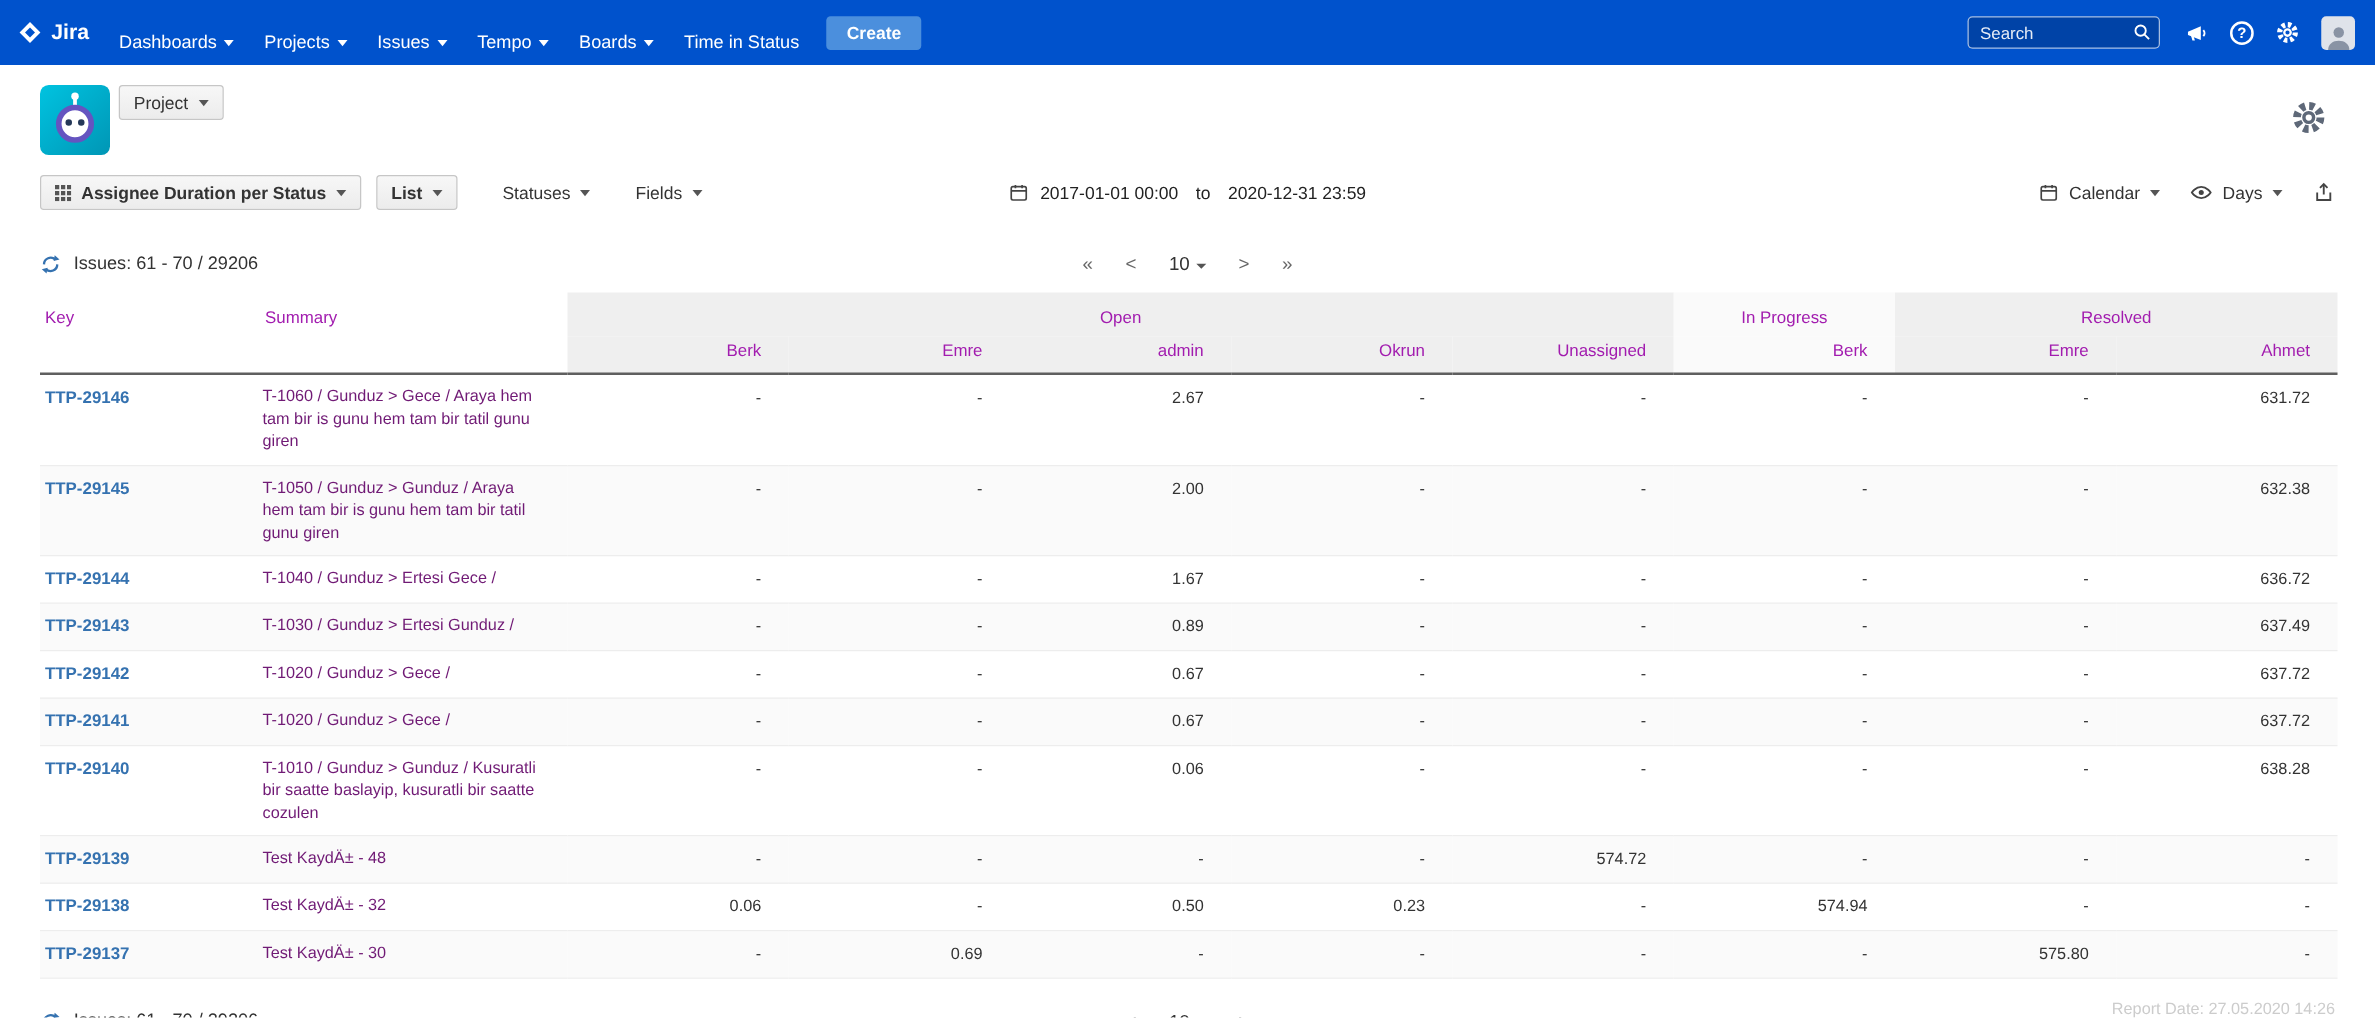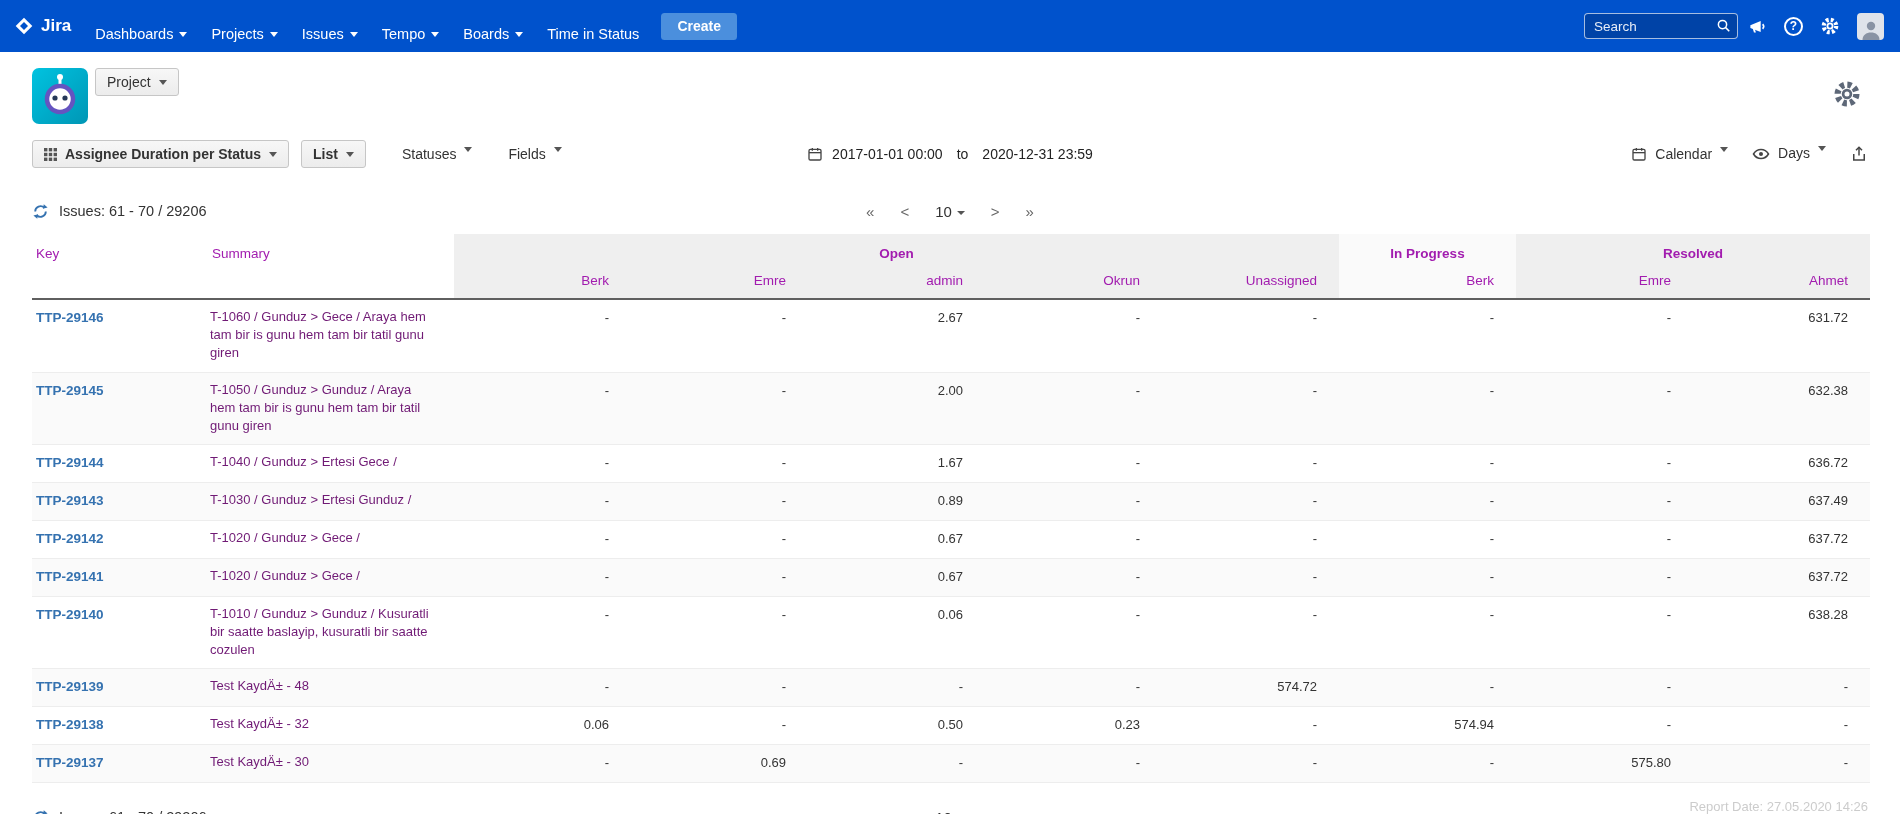--- a/index.html
+++ b/index.html
@@ -8,21 +8,21 @@
   .app { width:1900px; height:814px; position:relative; background:#fff; }
 
   
   .topbar { height:52px; background:var(--navbar-bg,#0052cc); display:flex; align-items:center; padding:0 16px 0 14px; }
   .logo { display:flex; align-items:center; gap:7px; color:#fff; font-size:17px; font-weight:bold; margin-right:12px; cursor:pointer; }
   .nav-menu { display:flex; align-items:flex-end; height:100%; }
   .nav-item { display:flex; align-items:center; gap:6px; padding:0 12px; height:36px; font-size:14.5px; color:#fff; cursor:pointer; white-space:nowrap; }
   .caret { width:0; height:0; border-left:4.5px solid transparent; border-right:4.5px solid transparent; border-top:5px solid; display:inline-block; margin-top:1px; }
   .create-btn { margin-left:10px; background:var(--create-button-bg,#4b8fdd); color:#fff; border:none; height:27px; padding:0 16px; border-radius:3.5px; font-weight:bold; font-size:14px; font-family:inherit; cursor:pointer; }
   .topbar-spacer { flex:1; }
-  .search-box { position:relative; width:154px; height:26px; margin-right:10px; }
+  .search-box { position:relative; width:154px; height:26px; margin-right:20px; }
   .search-box input { width:100%; height:100%; background:rgba(0,0,0,0.18); border:1px solid rgba(255,255,255,0.65); border-radius:4px; color:#fff; padding:0 26px 0 9px; font-size:13.5px; font-family:inherit; outline:none; }
   .search-box input::placeholder { color:rgba(255,255,255,0.9); }
   .search-icon { position:absolute; right:5px; top:4px; cursor:pointer; }
   .topbar-icons { display:flex; align-items:center; gap:17px; }
   .icon-btn { display:flex; align-items:center; justify-content:center; cursor:pointer; color:#fff; }
   .help-badge { width:19px; height:19px; border:2px solid #fff; border-radius:50%; color:#fff; font-size:12px; font-weight:bold; display:flex; align-items:center; justify-content:center; }
   .avatar-box { width:27px; height:27px; border-radius:4px; background:#dfe3ea; display:flex; align-items:flex-end; justify-content:center; overflow:hidden; cursor:pointer; }
 
   
   .project-row { display:flex; align-items:flex-start; gap:7px; padding:16px 32px 6px 32px; }
@@ -34,21 +34,21 @@
   .project-select { width:346px; height:28px; background:linear-gradient(#f5f5f5,#ececec); border:1px solid #c6c6c6; border-radius:3px; display:flex; align-items:center; justify-content:space-between; padding:0 12px 0 11px; font-size:13.5px; color:#333; cursor:pointer; }
   .chev { width:8px; height:8px; border-right:2px solid #666; border-bottom:2px solid #666; transform:rotate(45deg); margin-top:-4px; }
   .page-gear { margin-left:auto; align-self:center; color:#5e6878; cursor:pointer; margin-right:6px; }
 
   
   .toolbar { display:flex; align-items:center; padding:10px 32px 18px 32px; }
   .toolbar-left { flex:1 1 0; display:flex; align-items:center; }
   .btn.bold { font-weight:bold; }
   .btn + .btn { margin-left:12px; }
   .grid-icon { color:#555; display:flex; }
-  .text-drop { display:inline-flex; align-items:flex-start; gap:8px; font-size:14px; color:#333; cursor:pointer; white-space:nowrap; }
+  .text-drop { display:inline-flex; align-items:center; gap:8px; font-size:14px; color:#333; cursor:pointer; white-space:nowrap; }
   .toolbar-left .text-drop { margin-left:36px; }
   .text-drop .caret { color:#555; }
   .date-range { flex:0 0 auto; display:flex; align-items:center; gap:9px; font-size:14px; color:#222; cursor:pointer; }
   .date-range .to-word { margin:0 5px; }
   .cal-icon { color:#444; display:flex; }
   .toolbar-right { flex:1 1 0; display:flex; justify-content:flex-end; align-items:center; gap:24px; }
   .export-btn { color:#444; display:flex; cursor:pointer; }
 
   
   .issues-row { position:relative; display:flex; align-items:center; padding:14px 32px 10px 32px; min-height:46px; }
@@ -59,21 +59,21 @@
   .page-size { color:#333; display:inline-flex; align-items:center; gap:5px; }
   .caret.tiny { border-left-width:4px; border-right-width:4px; border-top-width:4.5px; color:#555; margin-top:3px; }
   .report-info { margin-left:auto; text-align:right; color:#ccc; font-size:13px; line-height:1.55; }
 
   
   .report-table { border-collapse:collapse; table-layout:fixed; width:1838px; margin:2px 0 0 32px; }
   .col-key { width:176px; }
   .col-summary { width:246px; }
   th { font-weight:normal; color:#a21caf; }
   .th-label { text-align:left; vertical-align:top; padding:12px 0 0 4px; font-size:13.5px; border-bottom:2px solid #5f5f5f; background:#fff; }
-  .th-group { text-align:center; font-size:13.5px; padding:12px 0 8px 0;font-weight:bold; }
+  .th-group { text-align:center; font-size:13.5px; padding:12px 0 8px 0; }
   .th-assignee { text-align:right; padding:4px 22px 10px 0; font-size:13.5px; border-bottom:2px solid #5f5f5f; }
   .shaded { background:#efefef; }
   .lighter { background:#fafafa; }
   tbody td { font-size:13px; color:#333; padding:9px 22px 9px 0; border-bottom:1px solid #ededed; vertical-align:top; line-height:1.4; }
   tbody tr:nth-child(even) { background:#fafafa; }
   .td-key { padding:9px 0 9px 4px; }
   .key-link { color:var(--link,#3572b0); font-weight:bold; text-decoration:none; font-size:13.5px; cursor:pointer; }
   .td-summary { padding:8px 14px 9px 2px; color:#701a75; }
   .td-val { text-align:right; }
 </style>

